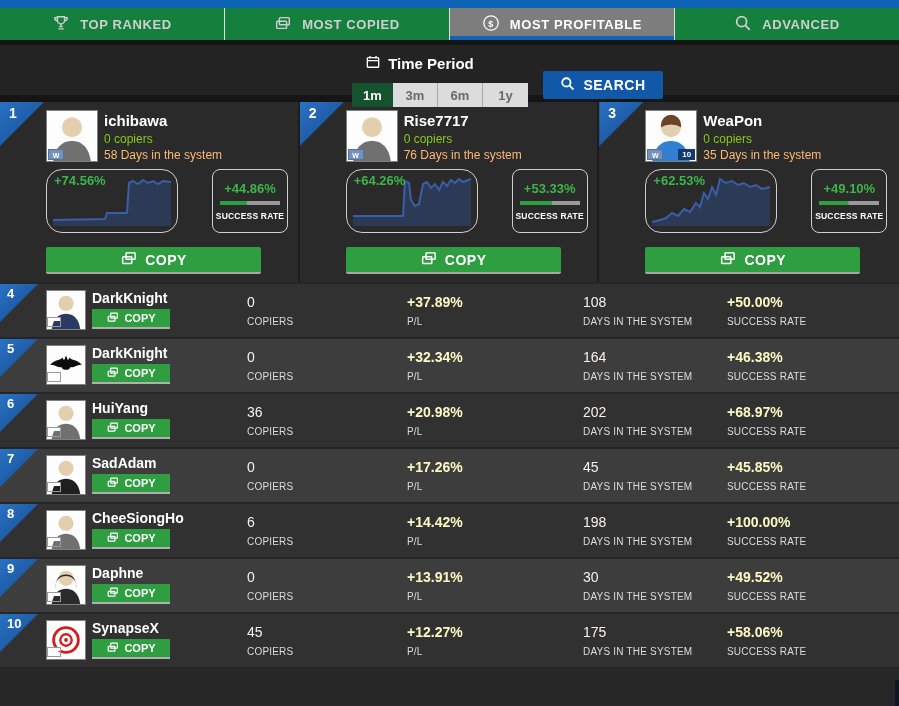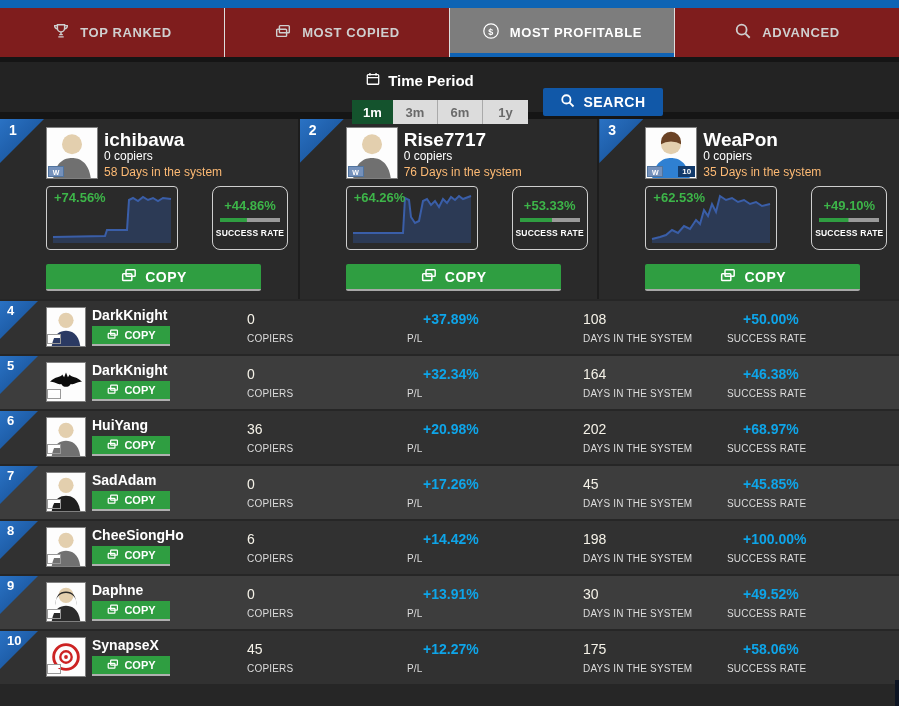--- a/index.html
+++ b/index.html
@@ -4,21 +4,21 @@
 <style>
   * { box-sizing: border-box; margin: 0; padding: 0; }
   html,body { background:#111; }
   body { font-family:"Liberation Sans", sans-serif; }
   .screen { position:relative; width:899px; height:706px; background:#262626; overflow:hidden; }
 
   
   .topstrip { height:8px; background:#0e64b4; }
 
   
-  .tabs { display:flex; height:49px; background:#7f1d1d; }
+  .tabs { display:flex; height:32px; background:#15803d; }
   .tab { flex:1; position:relative; display:flex; align-items:center; justify-content:center;
          gap:10px; color:#cfcfcf; font-size:13px; font-weight:bold; letter-spacing:.6px; cursor:pointer;
          border-right:1px solid #ddd; }
   .tab:last-child { border-right:none; }
   .tab svg { stroke:#cfcfcf; fill:none; }
   .tab.selected { background:#7d7d7d; color:#fff; }
   .tab.selected svg { stroke:#fff; }
   .tab.selected::after { content:""; position:absolute; left:0; right:0; bottom:0; height:4px; background:#1063b5; }
   .tabstrip-gap { height:5px; background:#151515; }
 
@@ -66,26 +66,26 @@
   .avatar[data-kind="target"] .target { display:block; }
 
   .wbadge { position:absolute; left:1px; bottom:1px; width:16px; height:11px; background:#7591bb;
             color:#fff; font-size:7px; font-weight:bold; text-align:center; line-height:11px; border:1px solid #51749e; }
   .lvlbadge { position:absolute; right:1px; bottom:1px; width:17px; height:11px; background:#123a6b;
               color:#fff; font-size:8px; font-weight:bold; text-align:center; line-height:11px; }
   .flagbadge { position:absolute; left:0; bottom:2px; width:14px; height:10px; border:1px solid #999; }
   .flagbadge .f-top { height:5px; background:#d22b2b; }
   .flagbadge .f-bot { height:3px; background:#fff; }
 
-  .card .name { position:absolute; left:104px; top:10px; color:#fff; font-size:19px; font-weight:bold; }
-  .card .copiers { position:absolute; left:104px; top:30px; color:#ffffff; font-size:12px; }
+  .card .name { position:absolute; left:104px; top:10px; color:#fff; font-size:15px; font-weight:bold; }
+  .card .copiers { position:absolute; left:104px; top:30px; color:#84cc16; font-size:12px; }
   .card .days { position:absolute; left:104px; top:46px; color:#fdba74; font-size:12px; }
 
   .chartbox { position:absolute; left:46px; top:67px; width:132px; height:64px;
-              border:1px solid #cfcfcf; border-radius:4px; overflow:hidden; }
+              border:1px solid #cfcfcf; border-radius:16px; overflow:hidden; }
   .chartbox .pl { position:absolute; left:7px; top:3px; color:#3db549; font-size:13px; font-weight:bold; z-index:2; }
   .chartbox svg { position:absolute; left:0; top:0; width:100%; height:100%; }
   .spark-area { fill:#2c3a55; stroke:none; }
   .spark-line { fill:none; stroke:#3a5ea8; stroke-width:2; }
 
   .successbox { position:absolute; left:185px; top:67px; width:76px; height:64px;
                 border:1px solid #cfcfcf; border-radius:8px; text-align:center;margin-left:27px; }
   .successbox .val { margin-top:11px; color:#3db549; font-size:13px; font-weight:bold; }
   .successbox .bar { display:block; width:60px; height:4px; margin:5px auto 0; }
   .bar-bg { fill:#9a9a9a; }
@@ -104,21 +104,21 @@
   .row.light { background:#3d3d3d; }
   .row .ribbon { width:38px; height:38px; }
   .row .ribbon span { top:2px; left:7px; font-size:13px; }
   .row .avatar { left:46px; top:6px; width:40px; height:40px; }
   .row .name { position:absolute; left:92px; top:6px; color:#fff; font-size:14px; font-weight:bold; }
   .copy-small { position:absolute; left:92px; top:25px; width:78px; height:20px; background:#2f9e41;
                 border-bottom:2px solid #b0b0b0; color:#fff; font-size:11px; font-weight:bold;
                 display:flex; align-items:center; justify-content:center; gap:5px; cursor:pointer; }
   .col { position:absolute; top:10px; }
   .col .val { font-size:14px; color:#f5f2e8; }
-  .col .val.green { color:#0ea5e9; font-weight:bold;margin-left:16px; }
+  .col .val.green { color:#fef9c3; font-weight:bold; }
   .col .lbl { margin-top:6px; font-size:10px; color:#dcdcdc; letter-spacing:.2px; }
   .col-copiers { left:247px; } .col-pl { left:407px; } .col-days { left:583px; } .col-success { left:727px; }
 
   .scroll-frag { position:absolute; right:0; bottom:0; width:4px; height:26px; background:#0d1422; }
 </style>
 </head>
 <body>
 
 <div class="screen">
 

